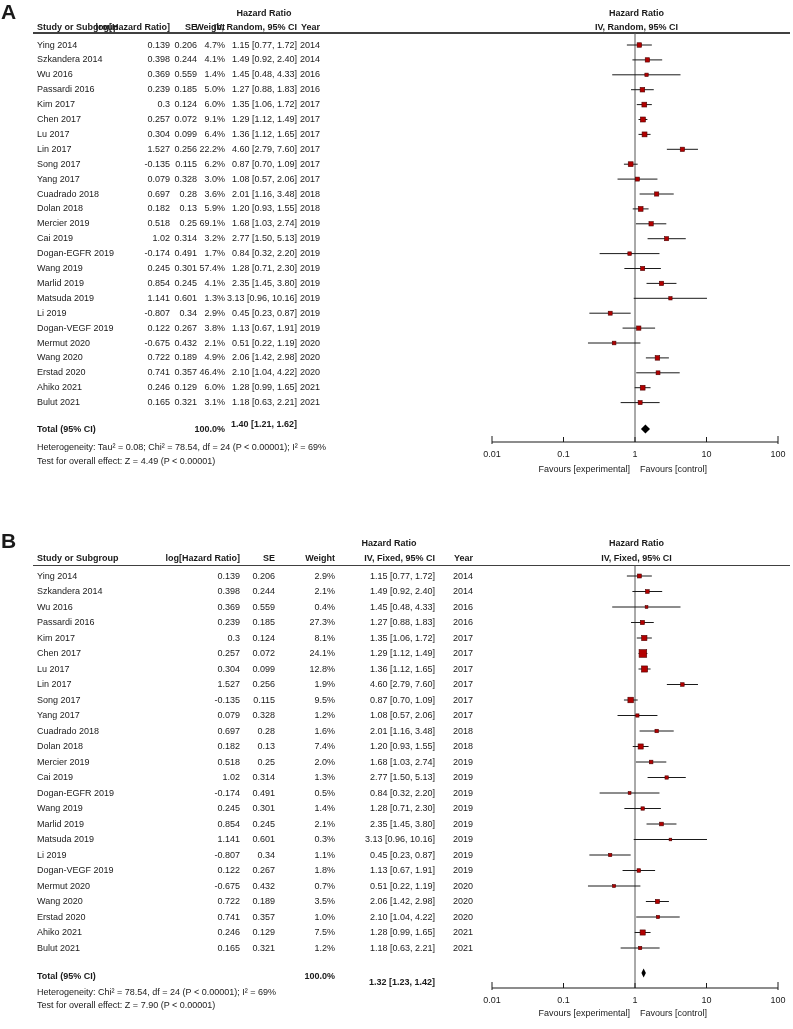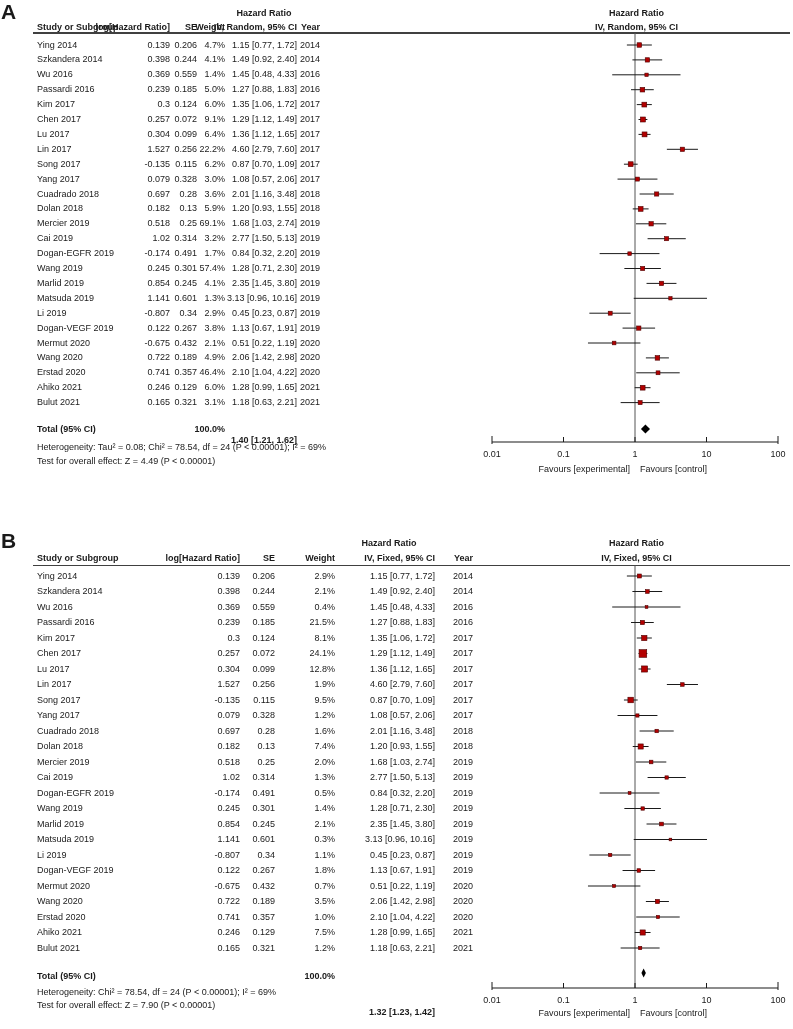--- a/index.html
+++ b/index.html
@@ -43,21 +43,21 @@
     <div class="t hdr c-study" style="top: 20.5px;">Study or Subgroup</div>
     <div class="t hdr c-loghr" style="top: 20.5px;">log[Hazard Ratio]</div>
     <div class="t hdr c-se" style="top: 20.5px;">SE</div>
     <div class="t hdr c-weight" style="top: 20.5px;">Weight</div>
     <div class="t hdr c-ci" style="top: 20.5px;">IV, Random, 95% CI</div>
     <div class="t hdr c-year" style="top: 20.5px;">Year</div>
     <div class="t hdr c-plottitle" style="top: 20.5px;">IV, Random, 95% CI</div>
     <div class="rule" style="top: 32.3px;"></div>
     <div class="t hdr c-study" style="top: 422.5px;">Total (95% CI)</div>
     <div class="t hdr c-weight" style="top: 422.5px;">100.0%</div>
-    <div class="t hdr c-ci" style="top: 434px;">1.40 [1.21, 1.62]</div>
+    <div class="t hdr c-ci" style="top: 418px;">1.40 [1.21, 1.62]</div>
     <div class="t c-study" style="top: 440.5px;">Heterogeneity: Tau² = 0.08; Chi² = 78.54, df = 24 (P &lt; 0.00001); I² = 69%</div>
     <div class="t c-study" style="top: 454.5px;">Test for overall effect: Z = 4.49 (P &lt; 0.00001)</div>
   <div class="row" style="top: 38.5px;">
     <span class="t c-study">Ying 2014</span>
     <span class="t c-loghr">0.139</span>
     <span class="t c-se">0.206</span>
     <span class="t c-weight">4.7%</span>
     <span class="t c-ci">1.15 [0.77, 1.72]</span>
     <span class="t c-year">2014</span>
   </div>
@@ -262,21 +262,21 @@
     <div class="t hdr c-study" style="top: 551.5px;">Study or Subgroup</div>
     <div class="t hdr c-loghr" style="top: 551.5px;">log[Hazard Ratio]</div>
     <div class="t hdr c-se" style="top: 551.5px;">SE</div>
     <div class="t hdr c-weight" style="top: 551.5px;">Weight</div>
     <div class="t hdr c-ci" style="top: 551.5px;">IV, Fixed, 95% CI</div>
     <div class="t hdr c-year" style="top: 551.5px;">Year</div>
     <div class="t hdr c-plottitle" style="top: 551.5px;">IV, Fixed, 95% CI</div>
     <div class="rule" style="top: 564.8px;"></div>
     <div class="t hdr c-study" style="top: 969.5px;">Total (95% CI)</div>
     <div class="t hdr c-weight" style="top: 969.5px;">100.0%</div>
-    <div class="t hdr c-ci" style="top: 1006px;">1.32 [1.23, 1.42]</div>
+    <div class="t hdr c-ci" style="top: 976px;">1.32 [1.23, 1.42]</div>
     <div class="t c-study" style="top: 985.5px;">Heterogeneity: Chi² = 78.54, df = 24 (P &lt; 0.00001); I² = 69%</div>
     <div class="t c-study" style="top: 999px;">Test for overall effect: Z = 7.90 (P &lt; 0.00001)</div>
   <div class="row" style="top: 569.5px;">
     <span class="t c-study">Ying 2014</span>
     <span class="t c-loghr">0.139</span>
     <span class="t c-se">0.206</span>
     <span class="t c-weight">2.9%</span>
     <span class="t c-ci">1.15 [0.77, 1.72]</span>
     <span class="t c-year">2014</span>
   </div>
@@ -293,21 +293,21 @@
     <span class="t c-loghr">0.369</span>
     <span class="t c-se">0.559</span>
     <span class="t c-weight">0.4%</span>
     <span class="t c-ci">1.45 [0.48, 4.33]</span>
     <span class="t c-year">2016</span>
   </div>
       <div class="row" style="top: 616px;">
     <span class="t c-study">Passardi 2016</span>
     <span class="t c-loghr">0.239</span>
     <span class="t c-se">0.185</span>
-    <span class="t c-weight">21.5%</span>
+    <span class="t c-weight">27.3%</span>
     <span class="t c-ci">1.27 [0.88, 1.83]</span>
     <span class="t c-year">2016</span>
   </div>
       <div class="row" style="top: 631.5px;">
     <span class="t c-study">Kim 2017</span>
     <span class="t c-loghr">0.3</span>
     <span class="t c-se">0.124</span>
     <span class="t c-weight">8.1%</span>
     <span class="t c-ci">1.35 [1.06, 1.72]</span>
     <span class="t c-year">2017</span>

